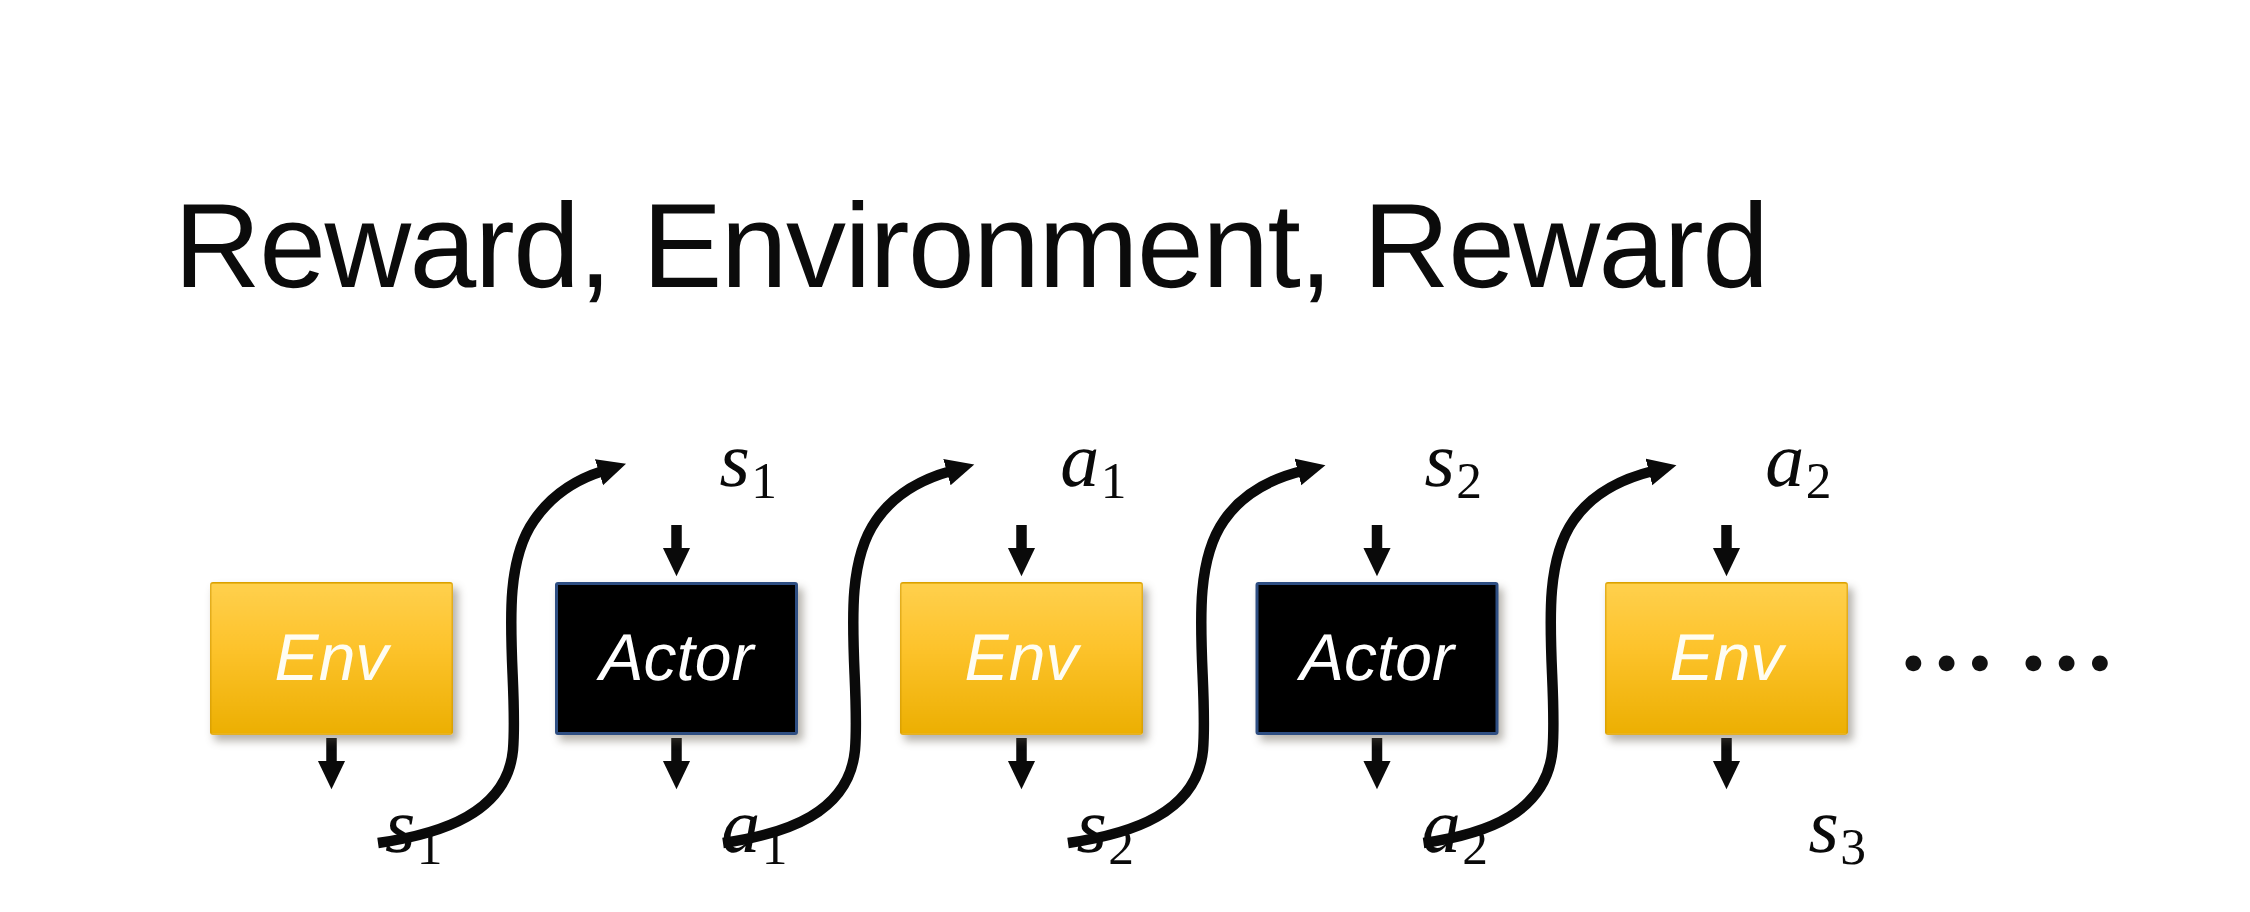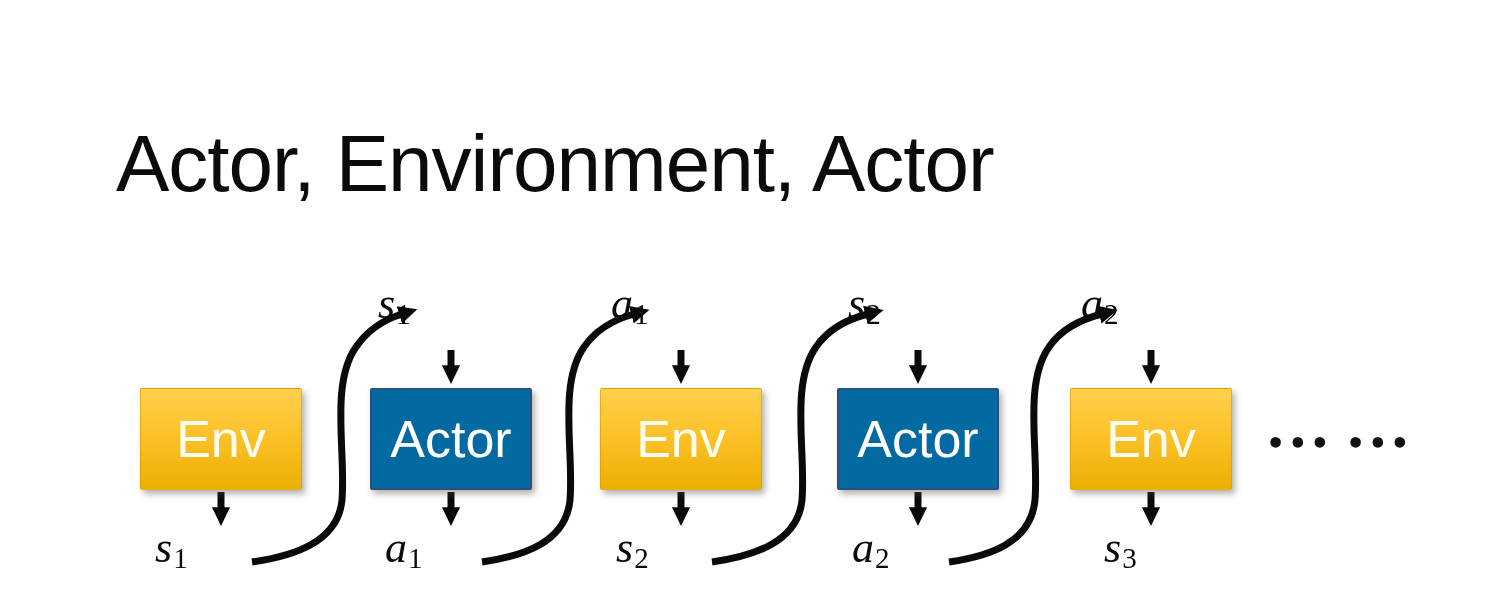--- a/index.html
+++ b/index.html
@@ -9,57 +9,58 @@
   }
   .title{
     position:absolute;left:116px;top:118px;width:1200px;
     font-size:80px;font-weight:300;letter-spacing:-1px;color:#0b0b0b;
     line-height:1.15;white-space:nowrap;
   }
   .arrows{position:absolute;left:0;top:0;width:1500px;height:608px;}
   .box{
     position:absolute;top:388px;width:162px;height:102px;
     display:flex;align-items:center;justify-content:center;
-    font-size:52px;color:#ffffff;border-radius:2px;
+    font-size:44px;color:#ffffff;border-radius:2px;
     box-shadow:3px 4px 6px rgba(90,85,70,0.45);
     box-sizing:border-box;
+    font-style:italic;
   }
   .box.env{
     background:linear-gradient(180deg,#ffd04d 0%,#fdc32c 42%,#ecaf02 100%);
     border:1px solid rgba(205,150,0,0.55);
     color:#fffdf2;
   }
   .box.actor{
-    background:#0369a1;
+    background:#000000;
     border:2.5px solid #2e4e82;
   }
   .mlabel{
-    position:absolute;width:140px;text-align:left;line-height:1;
-    font-family:"Liberation Serif",serif;font-size:44px;color:#0a0a0a;
+    position:absolute;width:140px;text-align:right;line-height:1;
+    font-family:"Liberation Serif",serif;font-size:52px;color:#0a0a0a;
     white-space:nowrap;
   }
   .mlabel .base{font-style:italic;}
   .mlabel .sub{
     font-style:normal;font-size:0.66em;position:relative;top:0.22em;
     margin-left:1px;
   }
   .mlabel.top{top:282px;}
   .mlabel.bottom{top:526px;}
   .dots{
     position:absolute;left:1266px;top:426px;
     font-size:30px;font-weight:bold;color:#111;letter-spacing:3px;
     font-family:"DejaVu Sans",sans-serif;white-space:nowrap;
   }
 </style>
 </head>
 <body>
 
 <div class="stage">
 
-  <div class="title">Actor, Environment, Actor</div>
+  <div class="title">Reward, Environment, Reward</div>
 
   <svg class="arrows" viewBox="0 0 1500 608" xmlns="http://www.w3.org/2000/svg">
     <defs>
       <marker id="ah" viewBox="0 0 3 3" refX="0.4" refY="1.4" markerWidth="3" markerHeight="3" markerUnits="strokeWidth" orient="auto">
         <path d="M0,0.1 L2.7,1.4 L0,2.7 Z" fill="#0a0a0a"></path>
       </marker>
     </defs>
 
     <g stroke="#0a0a0a" stroke-width="7">
       <line x1="451" y1="350" x2="451" y2="368" marker-end="url(#ah)"></line>

